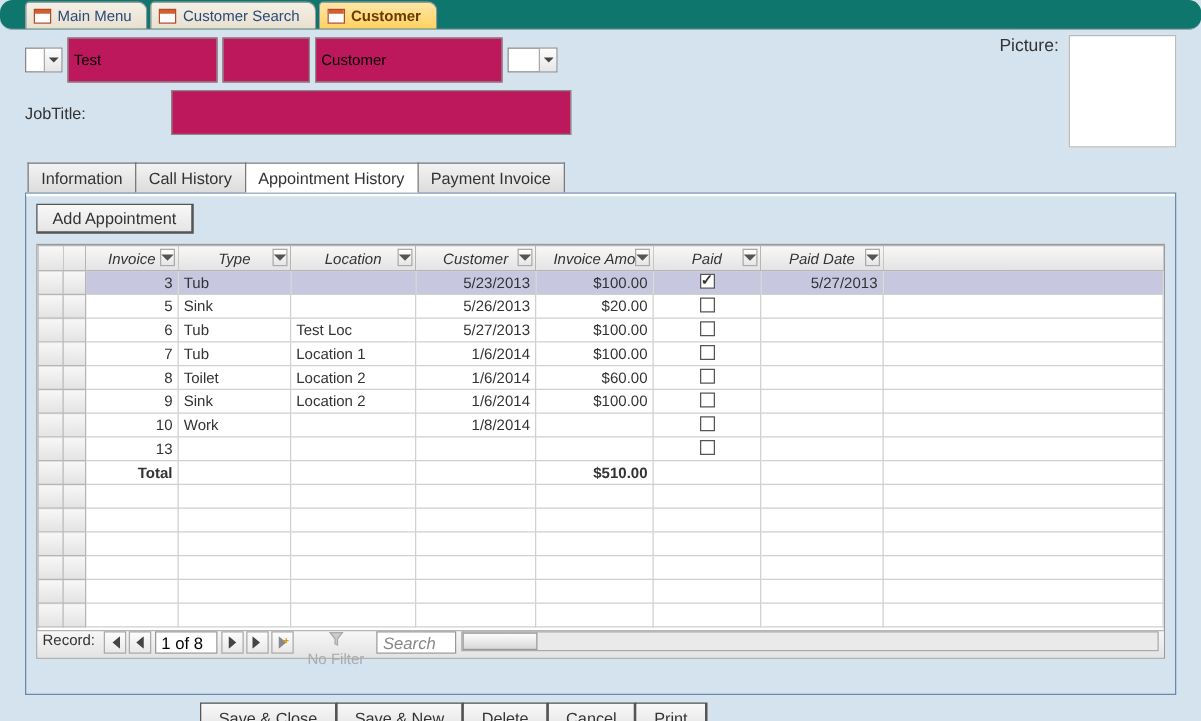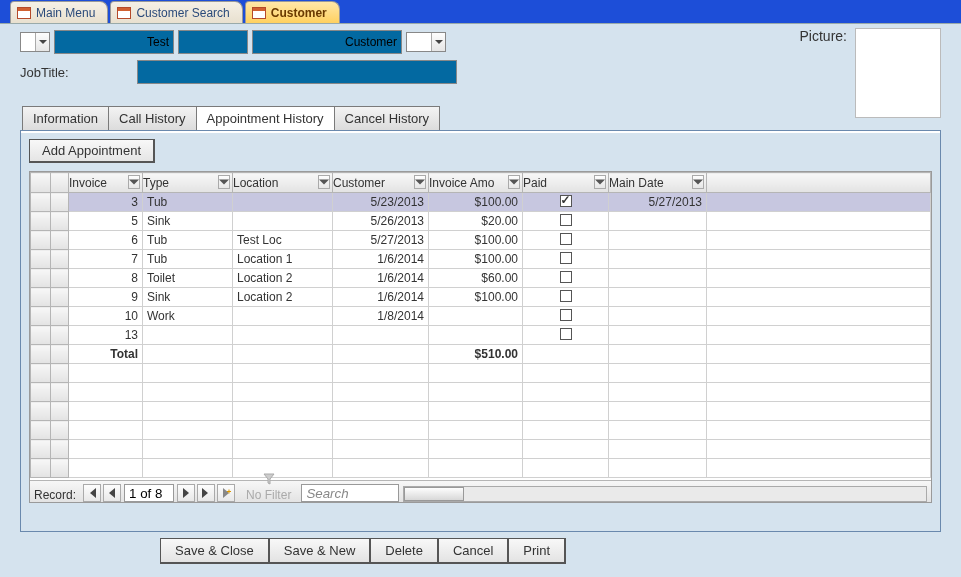--- a/index.html
+++ b/index.html
@@ -12,23 +12,24 @@
     width: 961px;
     height: 577px;
     overflow: hidden;
     position: relative;
   }
   
   .doc-tabs {
     display: flex;
     align-items: flex-end;
     height: 24px;
-    padding-left: 10px;
-    background: #1d4ed8;
+    padding-left: 20px;
+    background: #0f766e;
     border-bottom: 1px solid #9aa;
+    border-radius: 10px;
   }
   .doc-tab {
     display: flex;
     align-items: center;
     gap: 5px;
     height: 22px;
     padding: 0 12px 0 6px;
     border: 1px solid #999;
     border-bottom: none;
     border-radius: 4px 8px 0 0;
@@ -67,26 +68,25 @@
     border: 1px solid #888;
     background: #fff;
     display:flex; justify-content:flex-end; align-items:center;
   }
   .combo-small .arrow, .combo-arrow {
     width:14px;height:18px;display:flex;align-items:center;justify-content:center;
     border-left:1px solid #aaa;background:linear-gradient(#fdfdfd,#e6e6e6);
   }
   .arrow svg, .combo-arrow svg { width:8px;height:8px; }
   input.text {
-    height: 24px;
+    height: 36px;
     border: 1px solid #888;
-    background: #0369a1;
+    background: #be185d;
     padding: 0 4px;
     font: inherit;
-    text-align: right;
   }
   .row2 { display:flex; align-items:center; gap:8px; margin-top:6px; }
   .label { font-size:13px; }
 
   .picture-box {
     position:absolute; right:20px; top:4px;
     display:flex; gap:8px; align-items:flex-start;
   }
   .picture-box .plabel { font-size:14px; }
   .picture-box .pframe {
@@ -147,21 +147,21 @@
   .grid th {
     background:linear-gradient(#f7f7f7,#e3e3e3);
     border:1px solid #b5b5b5;
     font-weight:normal;
     font-size:12px;
     height:20px;
     padding:0;
     position:relative;
   }
   .grid th .th-inner{
-    display:flex;align-items:center;justify-content:flex-start;gap:4px;height:100%;
+    display:flex;align-items:center;justify-content:center;gap:4px;height:100%;font-style:italic;
   }
   .grid th .drop{
     position:absolute;right:2px;top:2px;width:12px;height:14px;
     border:1px solid #aaa;background:linear-gradient(#fdfdfd,#e6e6e6);
     display:flex;align-items:center;justify-content:center;
   }
   .grid td {
     border:1px solid #d0d0d0;
     height:19px;
     padding:0 4px;
@@ -188,34 +188,34 @@
   .grid tr.blankrow td { height:19px; }
   .grid-body { height:310px; overflow:hidden; }
 
   
   .recnav {
     position:absolute;
     bottom:0;left:0;right:0;
     height:22px;
     background:linear-gradient(#f7f7f7,#e3e3e3);
     border-top:1px solid #b5b5b5;
-    display:flex; align-items:flex-end;
+    display:flex; align-items:flex-start;
     padding:0 4px; gap:0;
     font-size:12px;
   }
   .recnav .lbl{ margin-right:6px; }
   .navbtn{
     width:18px;height:18px;border:1px solid #aaa;background:linear-gradient(#fdfdfd,#e8e8e8);
     display:flex;align-items:center;justify-content:center;margin:0 1px;
   }
   .recinput{ width:50px;height:18px;border:1px solid #999;background:#fff;padding:0 4px;margin:0 2px;}
   .filter{
     display:flex;align-items:center;gap:3px;color:#aaa;margin:0 10px;flex-direction:column;
   }
-  .searchbox{ width:98px;height:18px;border:1px solid #999;background:#fff;padding:0 4px;color:#888;font-style:italic;}
+  .searchbox{ width:64px;height:18px;border:1px solid #999;background:#fff;padding:0 4px;color:#888;font-style:italic;}
   .hscroll{
     flex:1;height:16px;border:1px solid #aaa;background:#eaeaea;margin-left:4px;position:relative;
   }
   .hscroll .thumb{position:absolute;left:0;top:0;height:100%;width:60px;background:linear-gradient(#fdfdfd,#d8d8d8);border:1px solid #999;}
 
   
   .bottom-btns{
     display:flex; gap:0; margin:6px 0 0 140px;
   }
   .bottom-btns .btn{
@@ -275,21 +275,21 @@
 
   <div class="picture-box">
     <span class="plabel">Picture:</span>
     <div class="pframe"></div>
   </div>
 
   <div class="sub-tabs">
     <div class="sub-tab"><span>Information</span></div>
     <div class="sub-tab"><span>Call History</span></div>
     <div class="sub-tab active"><span>Appointment History</span></div>
-    <div class="sub-tab"><span>Cancel History</span></div>
+    <div class="sub-tab"><span>Payment Invoice</span></div>
   </div>
 
   <div class="tab-panel">
     <div class="add-btn">
       <span>Add Appointment</span>
     </div>
 
     <div class="grid-wrap">
       <div class="grid-body">
       <table class="grid">
@@ -364,21 +364,21 @@
                     <span>Paid</span>
                   </div>
                   <div class="drop">
                     <svg viewBox="0 0 8 8">
                       <path d="M0 2 L4 6 L8 2 Z" fill="#555"></path>
                     </svg>
                   </div>
                 </th>
             <th>
                   <div class="th-inner">
-                    <span>Main Date</span>
+                    <span>Paid Date</span>
                   </div>
                   <div class="drop">
                     <svg viewBox="0 0 8 8">
                       <path d="M0 2 L4 6 L8 2 Z" fill="#555"></path>
                     </svg>
                   </div>
                 </th>
             <th></th>
           </tr>
         </thead>

